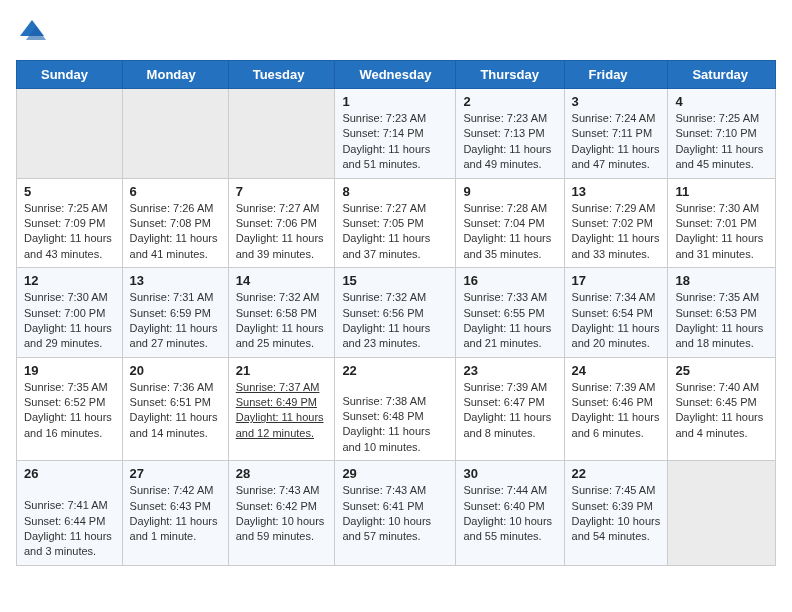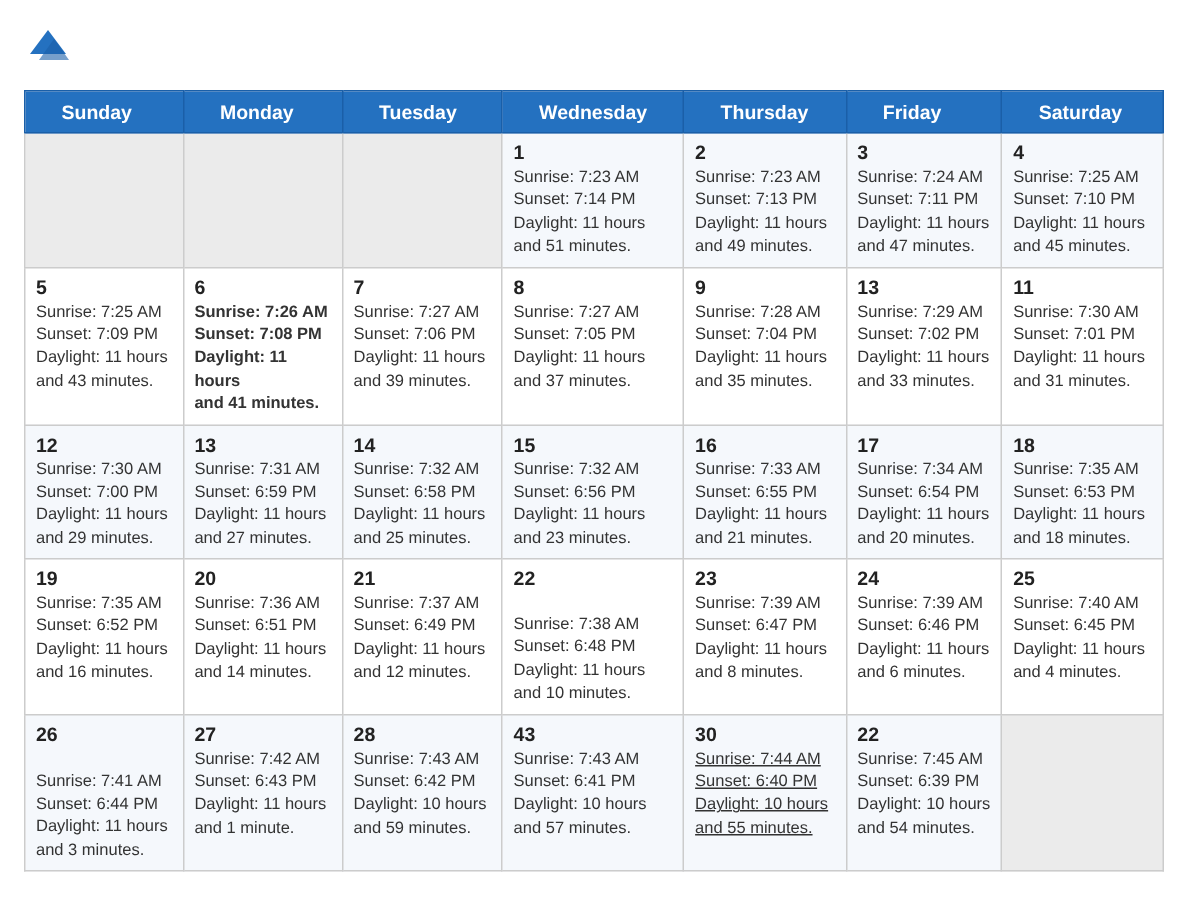--- a/index.html
+++ b/index.html
@@ -166,21 +166,21 @@
       <tr>
         <td>
           <span class="day-number">5</span>
           <div class="day-info" style="white-space: pre-line;">Sunrise: 7:25 AM
 Sunset: 7:09 PM
 Daylight: 11 hours
 and 43 minutes.</div>
         </td>
         <td>
           <span class="day-number">6</span>
-          <div class="day-info" style="white-space: pre-line; font-weight: bold;">Sunrise: 7:26 AM
+          <div class="day-info" style="white-space: pre-line;">Sunrise: 7:26 AM
 Sunset: 7:08 PM
 Daylight: 11 hours
 and 41 minutes.</div>
         </td>
         <td>
           <span class="day-number">7</span>
           <div class="day-info" style="white-space: pre-line;">Sunrise: 7:27 AM
 Sunset: 7:06 PM
 Daylight: 11 hours
 and 39 minutes.</div>
@@ -275,21 +275,21 @@
         </td>
         <td>
           <span class="day-number">20</span>
           <div class="day-info" style="white-space: pre-line;">Sunrise: 7:36 AM
 Sunset: 6:51 PM
 Daylight: 11 hours
 and 14 minutes.</div>
         </td>
         <td>
           <span class="day-number">21</span>
-          <div class="day-info" style="white-space: pre-line;">Sunrise: 7:37 AM
+          <div class="day-info" style="white-space: pre-line; text-decoration: underline;">Sunrise: 7:37 AM
 Sunset: 6:49 PM
 Daylight: 11 hours
 and 12 minutes.</div>
         </td>
         <td>
           <span class="day-number">22</span>
           <div class="day-info" style="white-space: pre-line; margin-top: 16px;">Sunrise: 7:38 AM
 Sunset: 6:48 PM
 Daylight: 11 hours
 and 10 minutes.</div>
@@ -332,29 +332,29 @@
 and 1 minute.</div>
         </td>
         <td>
           <span class="day-number">28</span>
           <div class="day-info" style="white-space: pre-line;">Sunrise: 7:43 AM
 Sunset: 6:42 PM
 Daylight: 10 hours
 and 59 minutes.</div>
         </td>
         <td>
-          <span class="day-number">43</span>
+          <span class="day-number">29</span>
           <div class="day-info" style="white-space: pre-line;">Sunrise: 7:43 AM
 Sunset: 6:41 PM
 Daylight: 10 hours
 and 57 minutes.</div>
         </td>
         <td>
           <span class="day-number">30</span>
-          <div class="day-info" style="white-space: pre-line; text-decoration: underline;">Sunrise: 7:44 AM
+          <div class="day-info" style="white-space: pre-line;">Sunrise: 7:44 AM
 Sunset: 6:40 PM
 Daylight: 10 hours
 and 55 minutes.</div>
         </td>
         <td>
           <span class="day-number">22</span>
           <div class="day-info" style="white-space: pre-line;">Sunrise: 7:45 AM
 Sunset: 6:39 PM
 Daylight: 10 hours
 and 54 minutes.</div>

